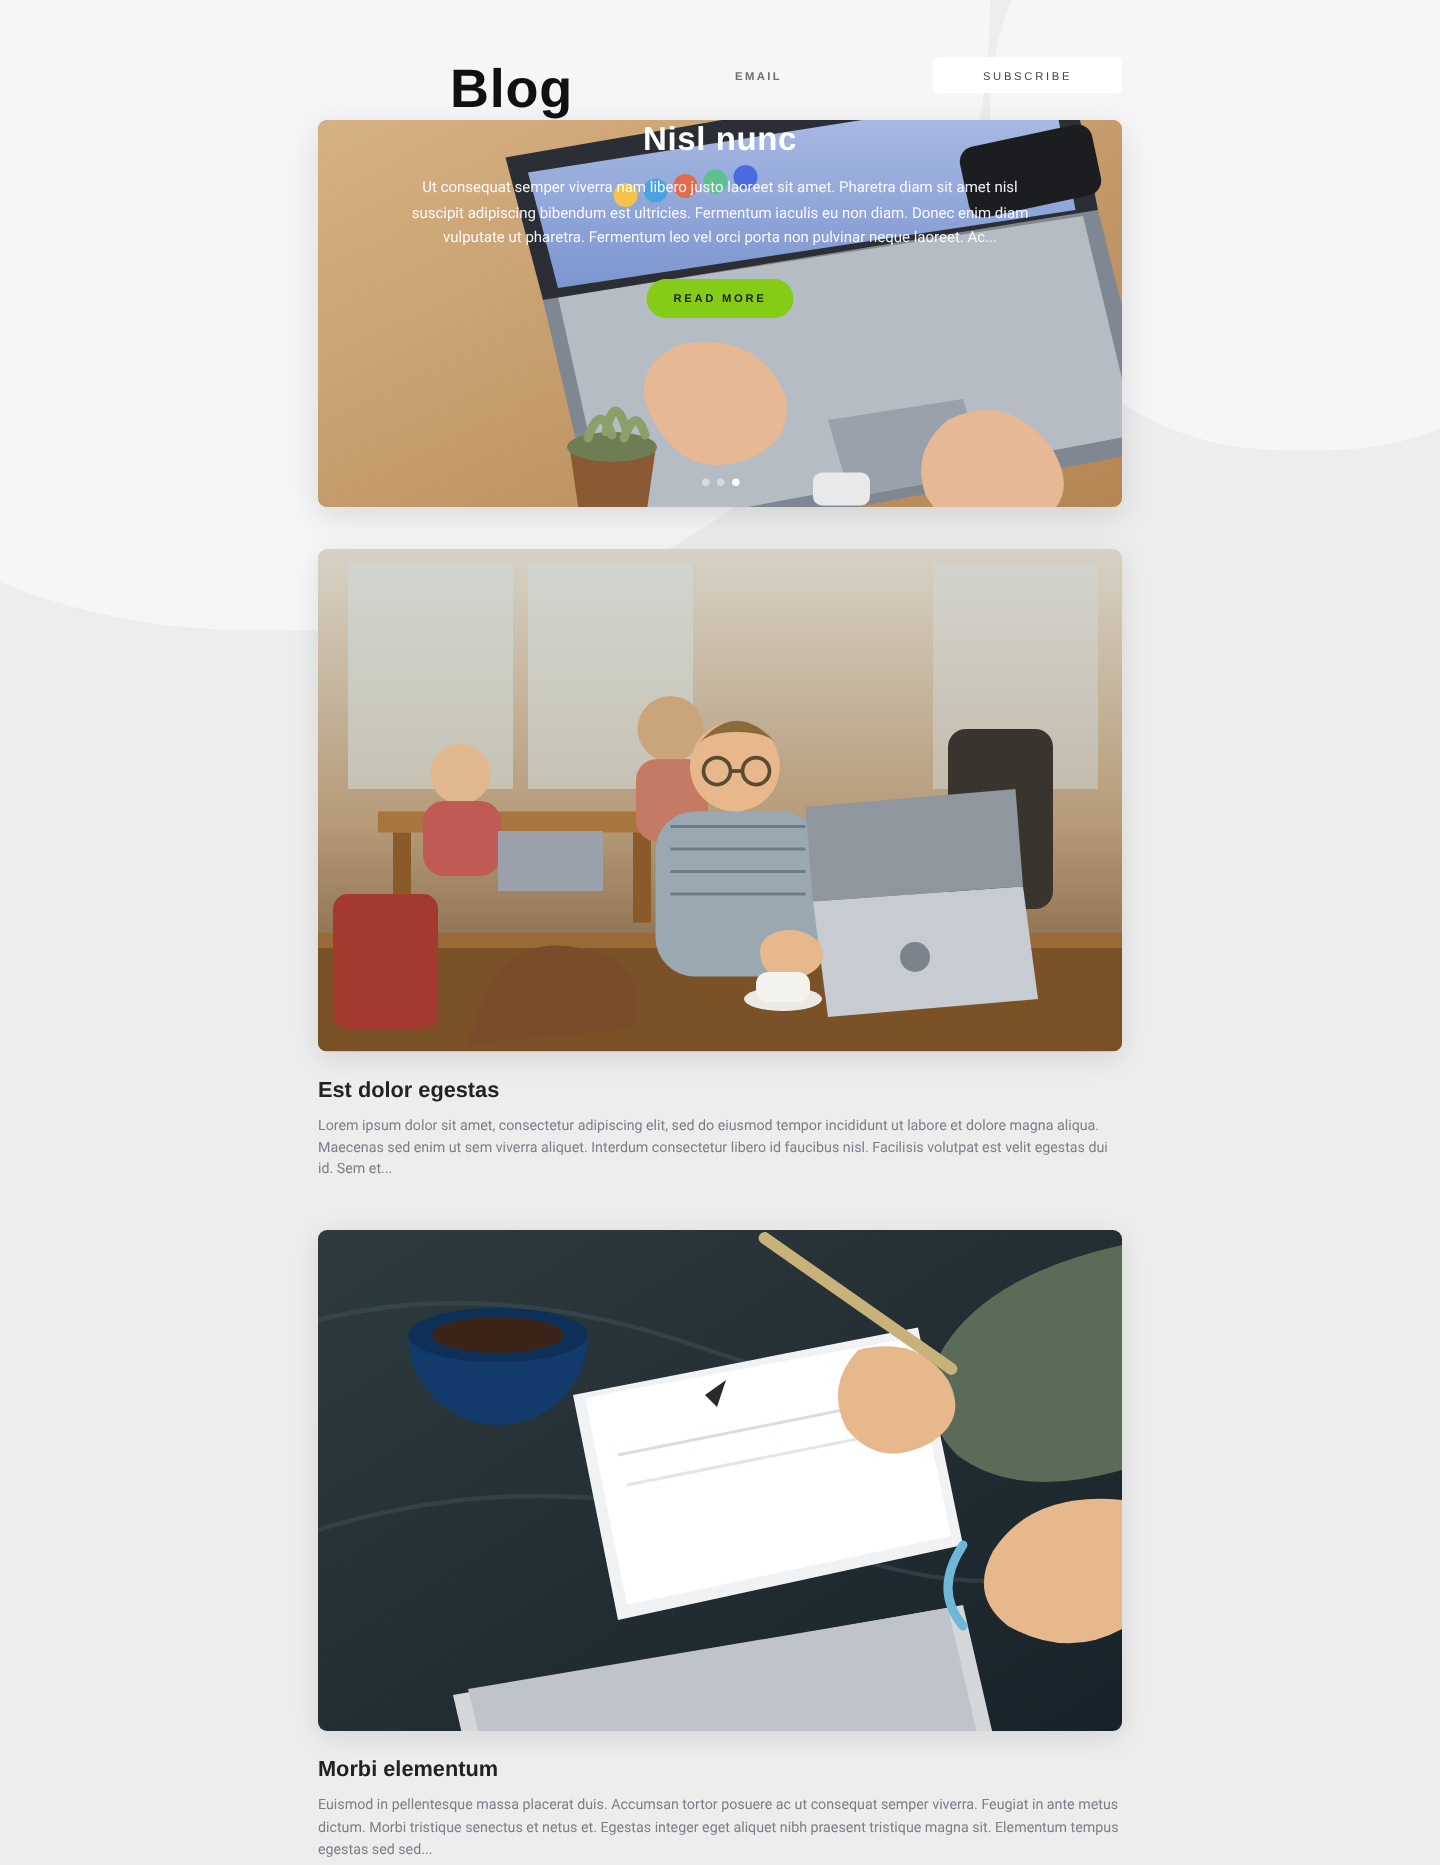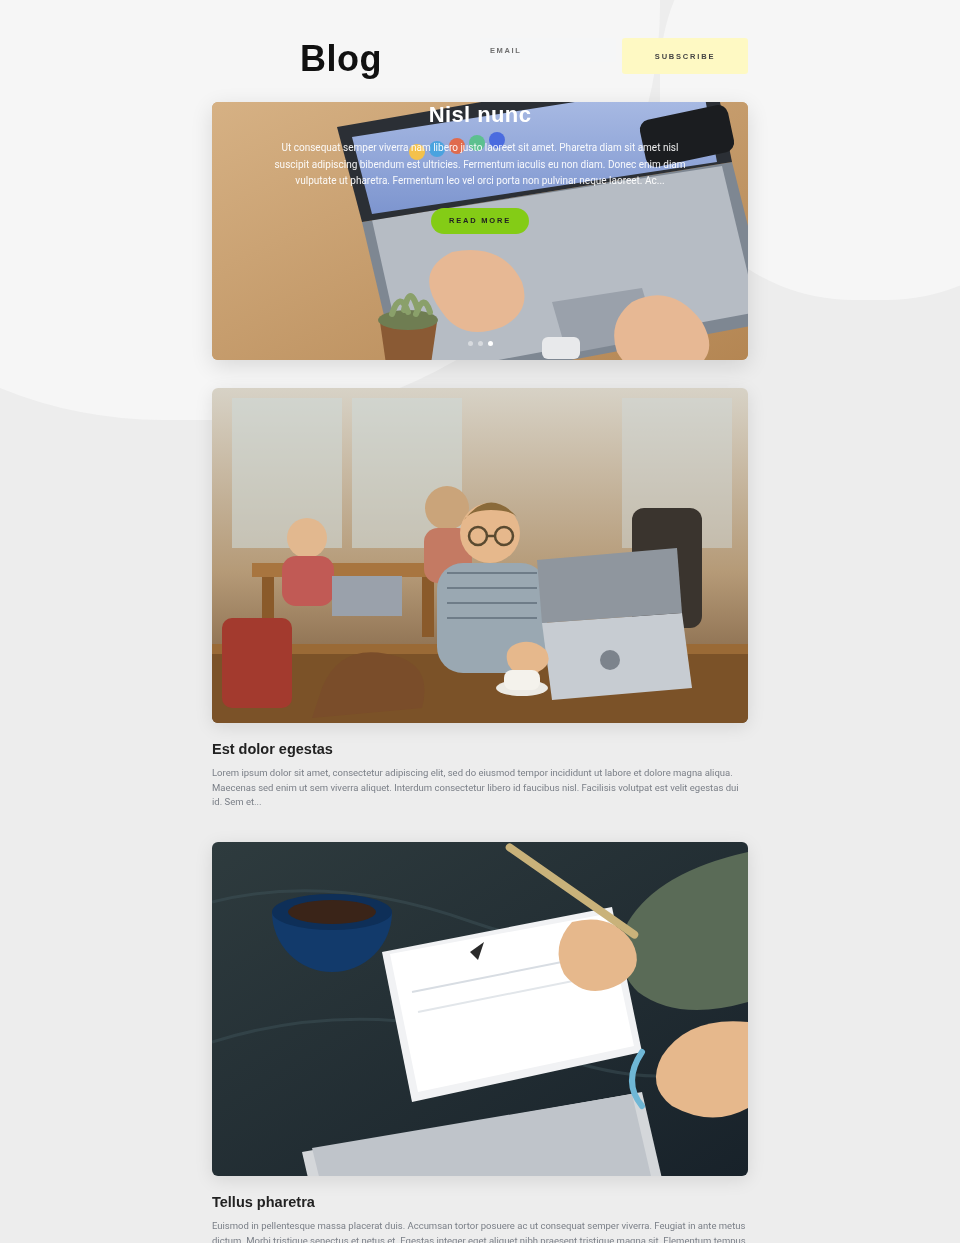--- a/index.html
+++ b/index.html
@@ -5,27 +5,27 @@
 *{margin:0;padding:0;box-sizing:border-box}
 html,body{width:960px;font-family:-apple-system,BlinkMacSystemFont,"Segoe UI",Roboto,Helvetica,Arial,sans-serif;background:#ededed;color:#222;overflow-x:hidden}
 
 .bg-blobs{position:absolute;inset:0;overflow:hidden;z-index:0;pointer-events:none}
 .blob{position:absolute;background:#f6f6f6;border-radius:46%}
 .b1{width:920px;height:900px;left:-260px;top:-480px}
 .b2{width:420px;height:420px;right:-120px;top:-120px}
 .wrap{position:relative;width:960px;padding-bottom:40px}
 .inner{position:relative;width:536px;margin:0 auto;z-index:2}
 
-.header{display:flex;align-items:flex-start;padding-top:38px;margin-bottom:22px}
+.header{display:flex;align-items:flex-start;padding-top:38px;}
 .header-left{width:50%}
 .blog-title{font-family:Futura,"Trebuchet MS",Arial,sans-serif;font-weight:700;font-size:36px;letter-spacing:.5px;color:#111;margin-left:88px}
 .header-right{width:50%;display:flex;flex-direction:row;gap:6px}
 .email-input{width:254px;height:24px;border:none;border-radius:3px;background:#f5f6f7;color:#666;font-size:7.5px;font-weight:700;letter-spacing:1.6px;text-transform:uppercase;padding:0 10px;outline:none}
 .email-input::placeholder{color:#707070}
-.sub-btn{width:254px;height:36px;border:none;border-radius:3px;background:#fef9c3;color:#444;font-size:7.5px;font-weight:700;letter-spacing:1.8px;cursor:pointer}
+.sub-btn{width:254px;height:24px;border:none;border-radius:3px;background:#ffffff;color:#444;font-size:7.5px;font-weight:400;letter-spacing:1.8px;cursor:pointer}
 
 .hero{position:relative;width:536px;height:258px;border-radius:6px;overflow:hidden;box-shadow:0 6px 22px rgba(0,0,0,.12);margin-bottom:28px}
 .hero-img{position:absolute;inset:0}
 .hero-content{position:absolute;inset:0;display:flex;flex-direction:column;align-items:center;justify-content:flex-start;text-align:center;color:#fff;padding:0 54px}
 .hero-title{font-family:Futura,"Trebuchet MS",Arial,sans-serif;font-weight:700;font-size:22px;letter-spacing:.4px;margin-bottom:12px}
 .hero-excerpt{font-size:10px;line-height:1.65;opacity:.93;max-width:420px;margin-bottom:18px}
 .readmore{background:#84cc16;color:#222;border:none;border-radius:18px;height:26px;padding:0 18px;font-size:7.5px;font-weight:700;letter-spacing:1.8px;cursor:pointer}
 .dots{position:absolute;left:0;right:0;bottom:14px;display:flex;justify-content:center;gap:5px}
 .dot{width:5px;height:5px;border-radius:50%;background:rgba(255,255,255,.45)}
 .dot.active{background:#fff}
@@ -211,18 +211,18 @@
 
           <path d="M360 80 q40 -10 60 20 q14 26 -12 42 q-34 18 -56 -10 q-14 -28 8 -52z" fill="#e6b88c"></path>
 
           <rect x="280" y="45" width="160" height="8" rx="4" transform="rotate(35 360 49)" fill="#c9b27a"></rect>
           <polygon points="258,110 272,100 266,118" fill="#2a2a2a"></polygon>
 
           <path d="M536 180 q-60 -6 -86 34 q-16 30 10 50 q40 22 76 2z" fill="#e6b88c"></path>
           <path d="M430 210 q-20 30 0 54" stroke="#6fb7d6" stroke-width="6" fill="none" stroke-linecap="round"></path>
         </svg>
       </div>
-      <h3 class="post-title">Tellus pharetra</h3>
+      <h3 class="post-title">Morbi elementum</h3>
       <p class="post-excerpt">Euismod in pellentesque massa placerat duis. Accumsan tortor posuere ac ut consequat semper viverra. Feugiat in ante metus dictum. Morbi tristique senectus et netus et. Egestas integer eget aliquet nibh praesent tristique magna sit. Elementum tempus egestas sed sed...</p>
     </article>
 
   </div>
 </div>
 
 </body></html>

